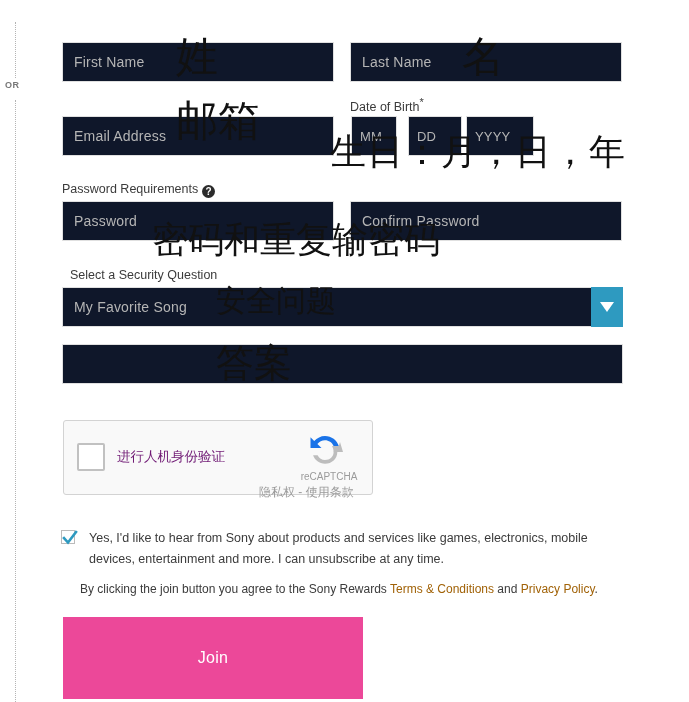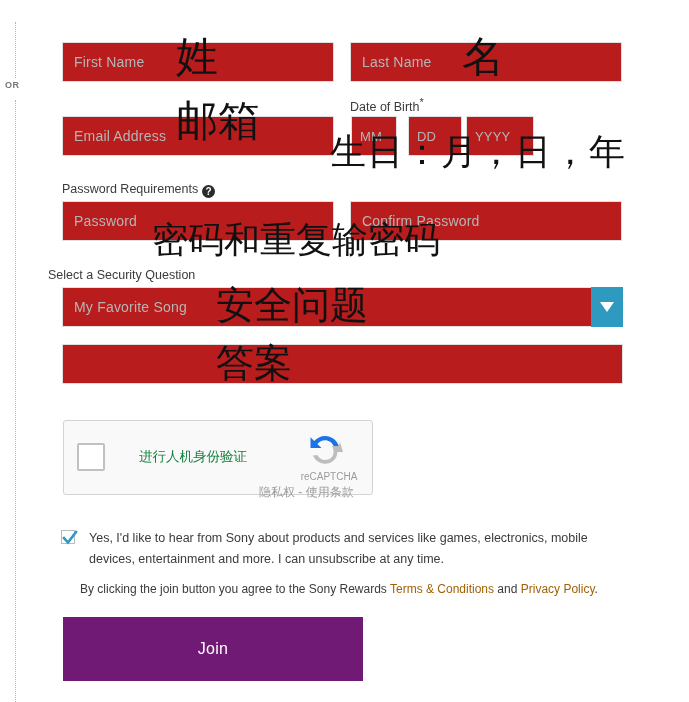--- a/index.html
+++ b/index.html
@@ -39,21 +39,21 @@
     font-size: 9px;
     font-weight: bold;
     letter-spacing: .5px;
     color: #777777;
   }
 
   
   .field {
     position: absolute;
     box-sizing: border-box;
-    background: #b91c1c;
+    background: #0f172a;
     border: 1px solid #e0e0e0;
     height: 40px;
   }
   .field .ph {
     position: absolute;
     left: 11px;
     top: 50%;
     transform: translateY(-50%);
     font-size: 14px;
     color: #b5b5b5;
@@ -127,22 +127,21 @@
     background: #ffffff;
     border: 2px solid #c1c1c1;
     border-radius: 2px;
     box-sizing: border-box;
   }
   #recaptcha-label {
     position: absolute;
     left: 53px;
     top: 27px;
     font-size: 13.5px;
-    color: #15803d;
-    margin-left: 22px;
+    color: #701a75;
   }
   #recaptcha-logo {
     position: absolute;
     left: 240px;
     top: 8px;
     width: 42px;
     height: 42px;
   }
   #recaptcha-brand {
     position: absolute;
@@ -193,22 +192,22 @@
     color: #3b3b3b;
   }
   .link { color: #a16207; }
 
   
   #join-button {
     position: absolute;
     left: 63px;
     top: 617px;
     width: 300px;
-    height: 64px;
-    background: #701a75;
+    height: 82px;
+    background: #ec4899;
     border: none;
     color: #ffffff;
     font-size: 16px;
     font-family: "Liberation Sans", sans-serif;
     letter-spacing: .3px;
     cursor: pointer;
   }
 
   
   .anno {
@@ -256,21 +255,21 @@
 <div class="flabel" style="left:62px; top:182px;">
   <span>Password Requirements</span><span class="help-icon">?</span>
 </div>
 <div class="field" id="password-field" style="left:62px; top:201px; width:272px;">
   <span class="ph">Password</span>
 </div>
 <div class="field" id="confirm-password-field" style="left:350px; top:201px; width:272px;">
   <span class="ph">Confirm Password</span>
 </div>
 
-<div class="flabel" style="left:48px; top:268px;">Select a Security Question</div>
+<div class="flabel" style="left:70px; top:268px;">Select a Security Question</div>
 <div class="field" id="security-question-select" style="left:62px; top:287px; width:542px;">
   <span class="ph">My Favorite Song</span>
 </div>
 <div id="security-select-arrow">
   <span class="tri"></span>
 </div>
 
 <div class="field" id="security-answer-field" style="left:62px; top:344px; width:561px;">
   <span class="ph"></span>
 </div>
@@ -299,14 +298,14 @@
   <span>By clicking the join button you agree to the Sony Rewards </span><a href="#" class="link" style="text-decoration:none">Terms &amp; Conditions</a><span> and </span><a href="#" class="link" style="text-decoration:none">Privacy Policy</a><span>.</span>
 </div>
 
 <button id="join-button">Join</button>
 
 <div class="anno" id="anno-first-name" style="left:176px; top:36px; font-size:42px;">姓</div>
 <div class="anno" id="anno-last-name" style="left:462px; top:36px; font-size:42px;">名</div>
 <div class="anno" id="anno-email" style="left:176px; top:100px; font-size:42px;">邮箱</div>
 <div class="anno" id="anno-dob" style="left:330px; top:134px; font-size:36px; letter-spacing:1px;">生日：月，日，年</div>
 <div class="anno" id="anno-password" style="left:152px; top:222px; font-size:36px;">密码和重复输密码</div>
-<div class="anno" id="anno-security-question" style="left:216px; top:286px; font-size:38px;">安全问题</div>
+<div class="anno" id="anno-security-question" style="left:216px; top:286px; font-size:30px;">安全问题</div>
 <div class="anno" id="anno-security-answer" style="left:216px; top:344px; font-size:38px;">答案</div>
 
 </body></html>

